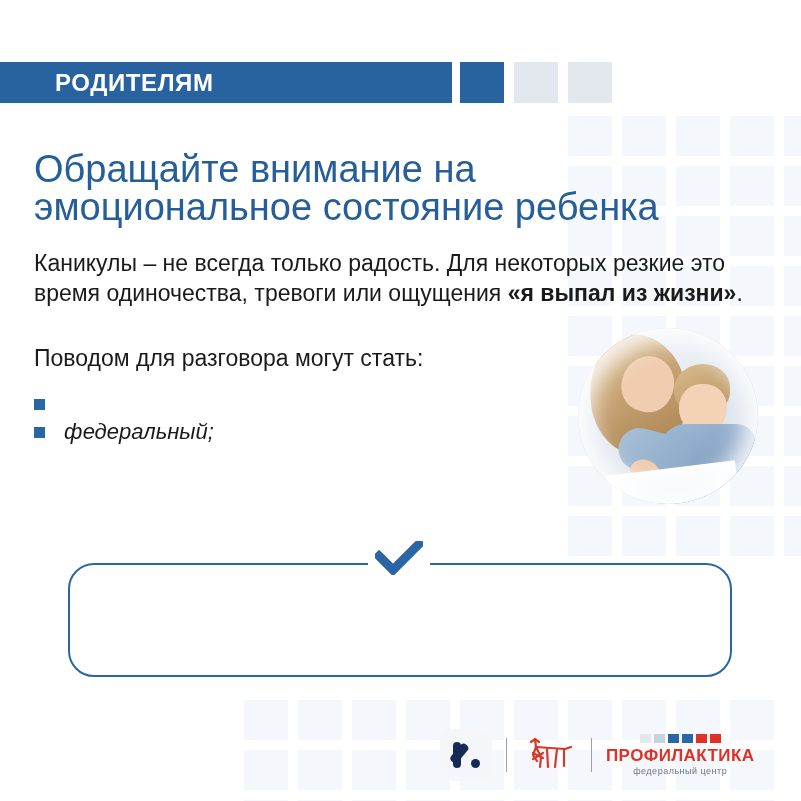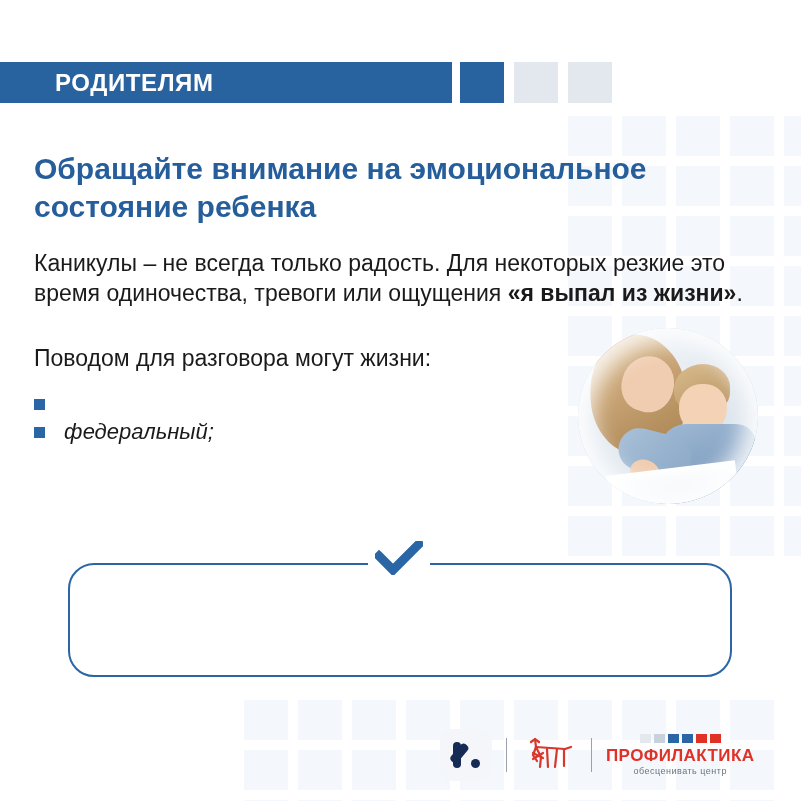--- a/index.html
+++ b/index.html
@@ -60,22 +60,22 @@
   .header-sq.gray1 { background: #e3e8ef; left: 514px; }
   .header-sq.gray2 { background: #e3e8ef; left: 568px; }
 
   
   .title {
     position: absolute;
     left: 34px;
     top: 150px;
     width: 710px;
     color: #255e9b;
-    font-size: 30px;
-    font-weight: bold;
+    font-size: 38px;
+    font-weight: normal;
     line-height: 38px;
   }
 
   
   .para {
     position: absolute;
     left: 34px;
     color: #1a1a1a;
     font-size: 23px;
     line-height: 30px;
@@ -429,21 +429,21 @@
   <div class="header-label">РОДИТЕЛЯМ</div>
   <div class="header-sq blue"></div>
   <div class="header-sq gray1"></div>
   <div class="header-sq gray2"></div>
 
   <div class="title">Обращайте внимание на эмоциональное состояние ребенка</div>
 
   <div class="para para-1">
     <span>Каникулы – не всегда только радость. Для некоторых резкие это время одиночества, тревоги или ощущения </span><b>«я выпал из жизни»</b><span>.</span>
   </div>
-  <div class="para para-2">Поводом для разговора могут жизни:</div>
+  <div class="para para-2">Поводом для разговора могут стать:</div>
 
   <div class="bullets" id="bullets">
       <div class="bullet-row">
         <span class="bullet-mark"></span>
       </div>
       <div class="bullet-row">
         <span class="bullet-mark"></span>
         <span class="bullet-text">федеральный;</span>
       </div>
     </div>
@@ -497,17 +497,17 @@
     <div class="logo-prof">
       <div class="prof-squares" id="prof-squares">
           <span style="background: rgb(227, 232, 239);"></span>
           <span style="background: rgb(200, 210, 221);"></span>
           <span style="background: rgb(42, 102, 165);"></span>
           <span style="background: rgb(42, 102, 165);"></span>
           <span style="background: rgb(224, 49, 39);"></span>
           <span style="background: rgb(224, 49, 39);"></span>
         </div>
       <div class="prof-name">ПРОФИЛАКТИКА</div>
-      <div class="prof-sub">обесценивать центр</div>
+      <div class="prof-sub">федеральный центр</div>
     </div>
   </div>
 
 </div>
 
 </body></html>

